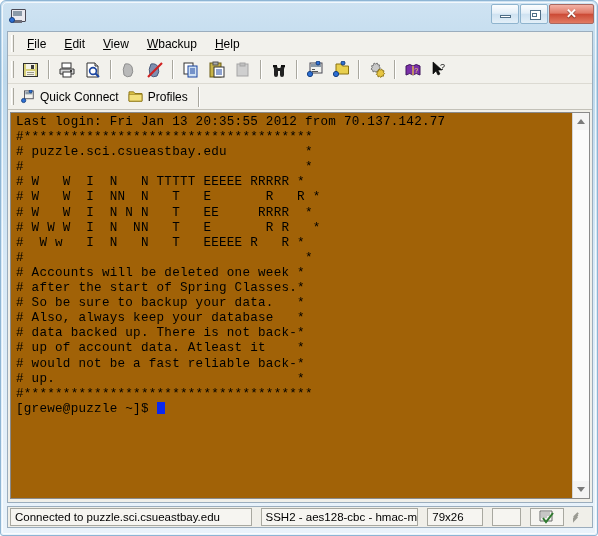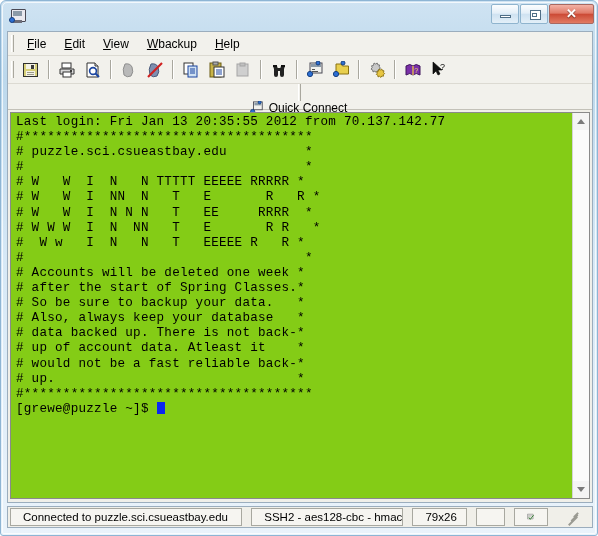--- a/index.html
+++ b/index.html
@@ -201,21 +201,20 @@
   
   #connectbar {
     position: absolute;
     left: 0; top: 52px;
     width: 584px; height: 26px;
     background: #f2f1ec;
     display: flex;
     align-items: center;
     box-sizing: border-box;
     border-bottom: 1px solid #c3c1b8;
-    flex-direction: column;
   }
   .cb-btn {
     display: flex;
     align-items: center;
     height: 22px;
     padding: 0 6px 0 3px;
     font-size: 12px;
     color: #000;
     white-space: nowrap;
   }
@@ -227,21 +226,21 @@
     box-sizing: border-box;
     margin-left: 4px;
     flex: 0 0 auto;
   }
 
   
   #terminal-wrap {
     position: absolute;
     left: 2px; top: 80px;
     width: 580px; height: 387px;
-    background: #84cc16;
+    background: #a16207;
     border: 1px solid #8a8a8a;
     box-sizing: border-box;
     overflow: hidden;
     display: flex;
   }
   #terminal {
     flex: 1 1 auto;
     padding: 2px 0 0 5px;
     font-family: "Liberation Mono", "DejaVu Sans Mono", monospace;
     font-size: 12.6px;
@@ -306,21 +305,21 @@
   }
   .sb-panel {
     height: 18px;
     box-sizing: border-box;
     border: 1px solid #a8a8a0;
     background: #f6f5f1;
     font-size: 11.5px;
     color: #000;
     display: flex;
     align-items: center;
-    padding: 0 12px;
+    padding: 0 4px;
     margin-right: 9px;
     white-space: nowrap;
     overflow: hidden;
   }
   #sb-conn { width: 245px; }
   #sb-cipher { width: 160px; }
   #sb-size { width: 56px; text-align: center; }
   #sb-blank { width: 30px; border-color:#a8a8a0; }
   #sb-icon { width: 34px; justify-content: center; }
   #sb-tail { flex: 1 1 auto; border: none; background: transparent; position: relative; }
@@ -519,20 +518,27 @@
     <div id="connectbar">
       <span class="grip"></span>
       <div class="cb-btn">
         <svg width="14" height="14" viewBox="0 0 16 16">
           <rect x="4" y="1" width="10" height="9" fill="#f2f2ee" stroke="#4a4a55" stroke-width="1"></rect>
           <rect x="5" y="2" width="8" height="3" fill="#8b9aa8"></rect>
           <circle cx="3" cy="12" r="2.4" fill="#2d6fd4" stroke="#17407f" stroke-width="1"></circle>
           <circle cx="11" cy="1.5" r="1.7" fill="#2d6fd4" stroke="#17407f" stroke-width="1"></circle>
         </svg>
         <span>Quick Connect</span>
+      </div>
+      <div class="cb-btn">
+        <svg width="15" height="13" viewBox="0 0 16 14">
+          <path d="M1 2 h5 l1.4 1.8 h7.6 v8.2 h-14 z" fill="#e8cf4e" stroke="#8a7212" stroke-width="1"></path>
+          <path d="M1 4.6 h14 v7.4 h-14 z" fill="#f3e07a" stroke="#8a7212" stroke-width="0.8"></path>
+        </svg>
+        <span>Profiles</span>
       </div>
       <span id="cb-endsep"></span>
     </div>
 
     <div id="terminal-wrap">
       <div id="terminal"><div>Last login: Fri Jan 13 20:35:55 2012 from 70.137.142.77</div><div>#*************************************</div><div># puzzle.sci.csueastbay.edu          *</div><div>#                                    *</div><div># W   W  I  N   N TTTTT EEEEE RRRRR *</div><div># W   W  I  NN  N   T   E       R   R *</div><div># W   W  I  N N N   T   EE     RRRR  *</div><div># W W W  I  N  NN   T   E       R R   *</div><div>#  W w   I  N   N   T   EEEEE R   R *</div><div>#                                    *</div><div># Accounts will be deleted one week *</div><div># after the start of Spring Classes.*</div><div># So be sure to backup your data.   *</div><div># Also, always keep your database   *</div><div># data backed up. There is not back-*</div><div># up of account data. Atleast it    *</div><div># would not be a fast reliable back-*</div><div># up.                               *</div><div>#*************************************</div><div><span>[grewe@puzzle ~]$ </span><span id="cursor"></span></div></div>
       <div id="vscroll">
         <div class="sb-arrow up">
             <span class="tri"></span>
           </div>

